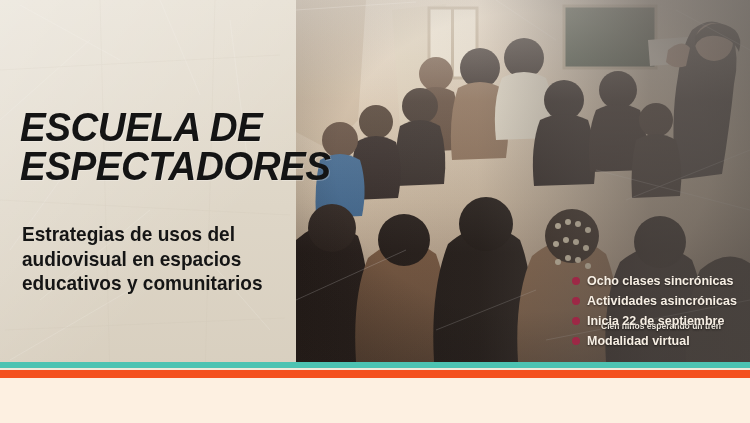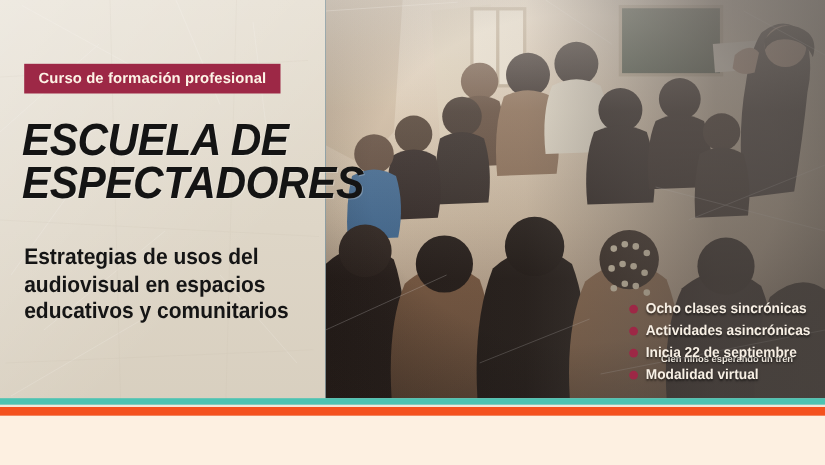--- a/index.html
+++ b/index.html
@@ -295,21 +295,20 @@
       </g>
     </svg>
     <div class="photo-wash"></div>
     <div class="photo-veil"></div>
 
     <div class="caption">
       <div>Cien niños esperando un tren</div>
     </div>
   </div>
 
-  <div class="badge">Curso de formación profesional</div>
 
   <div class="title">
     <div>ESCUELA DE</div>
     <div>ESPECTADORES</div>
   </div>
 
   <div class="subtitle">
     <div>Estrategias de usos del</div>
     <div>audiovisual en espacios</div>
     <div>educativos y comunitarios</div>

